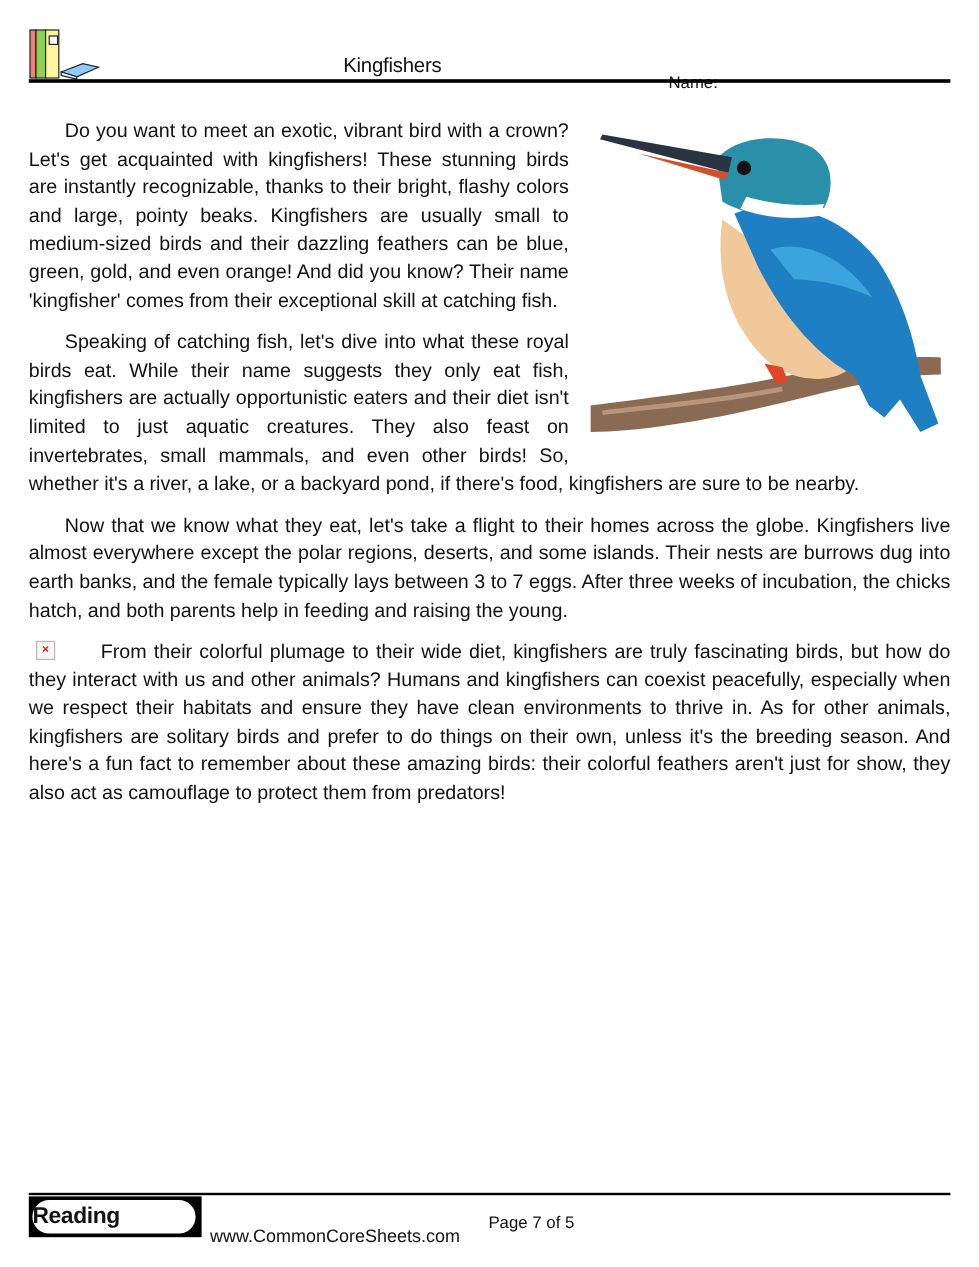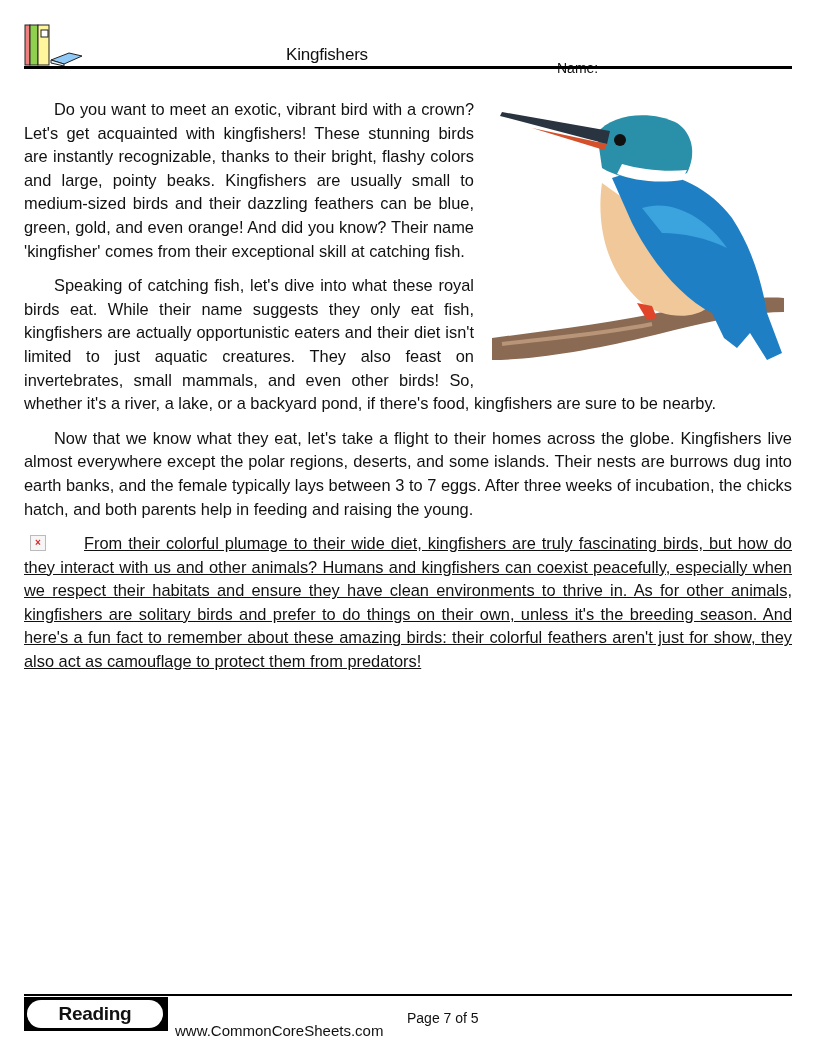--- a/index.html
+++ b/index.html
@@ -7,26 +7,26 @@
   .header { position: absolute; left: 24px; top: 24px; width: 768px; height: 45px; }
   .logo { position: absolute; left: 0; top: 0; width: 80px; height: 44px; }
   .title { position: absolute; left: 262px; top: 21px; font-size: 17px; letter-spacing: -0.2px; }
   .name-label { position: absolute; left: 533px; top: 36px; font-size: 14px; }
   .header-rule { position: absolute; left: 0; top: 42px; width: 768px; height: 3px; background: #000; }
 
   .content { position: absolute; left: 24px; top: 98px; width: 768px; font-size: 16.4px; line-height: 23.6px; }
   .content p { margin: 0 0 11px 0; text-align: justify; text-indent: 30px; }
   .bird { float: right; width: 300px; height: 270px; margin: 0 0 6px 18px; }
   .broken-img { display: inline-block; width: 14px; height: 14px; border: 1px solid #bbb; background: #f6f6f6; vertical-align: middle; margin: 0 38px 0 6px; position: relative; top: -2px; text-indent: 0; font-size: 10px; line-height: 14px; text-align: center; color: #d22; font-weight: bold; }
-  .p4 { text-indent: 0 !important; text-decoration: underline; }
+  .p4 { text-indent: 0 !important; }
 
   .footer { position: absolute; left: 24px; top: 994px; width: 768px; height: 40px; }
   .footer-rule { position: absolute; left: 0; top: 0; width: 768px; height: 2px; background: #000; }
   .badge { position: absolute; left: 0; top: 3px; width: 144px; height: 34px; background: #000; }
-  .badge-pill { position: absolute; left: 3px; top: 3px; width: 136px; height: 28px; background: #fff; border-radius: 14px; text-align: center; font-weight: bold; font-size: 19px; line-height: 28px; letter-spacing: -0.3px; }
+  .badge-pill { position: absolute; left: 3px; top: 3px; width: 136px; height: 28px; background: #fff; border-radius: 14px; text-align: left; font-weight: bold; font-size: 19px; line-height: 28px; letter-spacing: -0.3px; }
   .site { position: absolute; left: 151px; top: 28px; font-size: 15px; }
   .page { position: absolute; left: 383px; top: 16px; font-size: 14px; }
 </style>
 </head>
 <body>
 
 <div class="header">
   <svg class="logo" viewBox="0 0 80 44" width="80" height="44">
     <rect x="1" y="1" width="5" height="40" fill="#f08080" stroke="#222" stroke-width="1"></rect>
     <rect x="6" y="1" width="8" height="40" fill="#8fd14f" stroke="#222" stroke-width="1"></rect>

